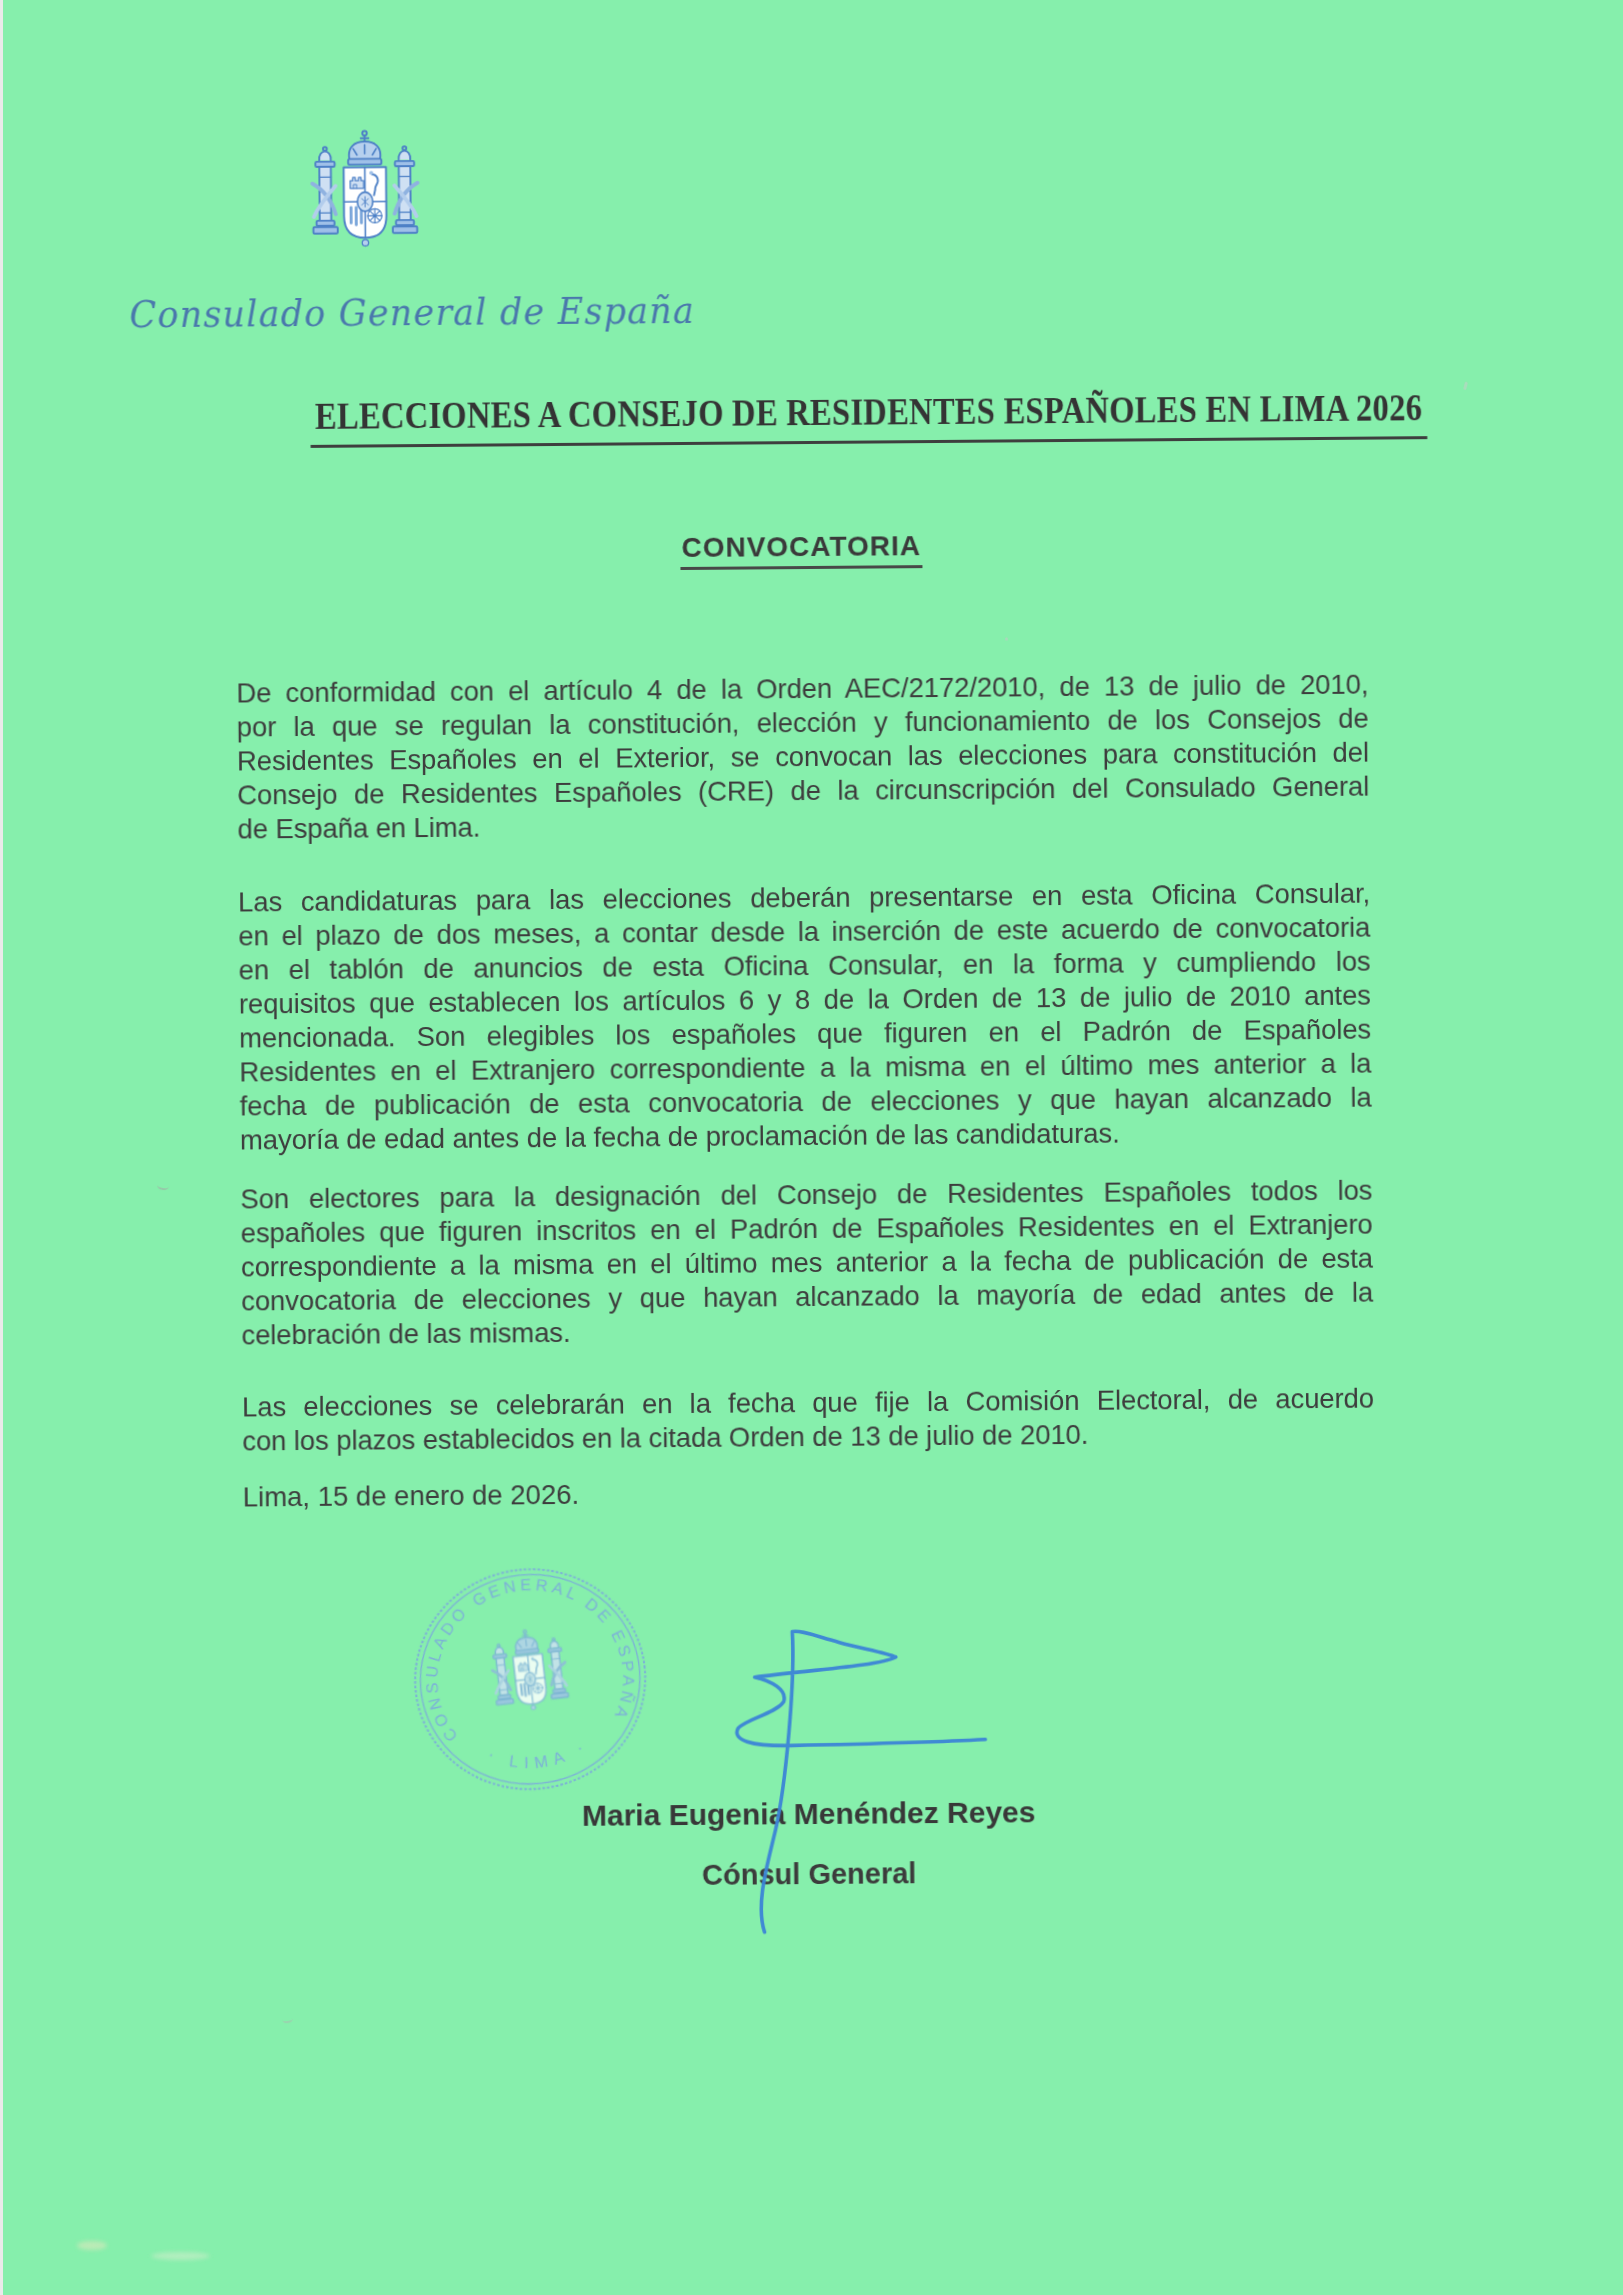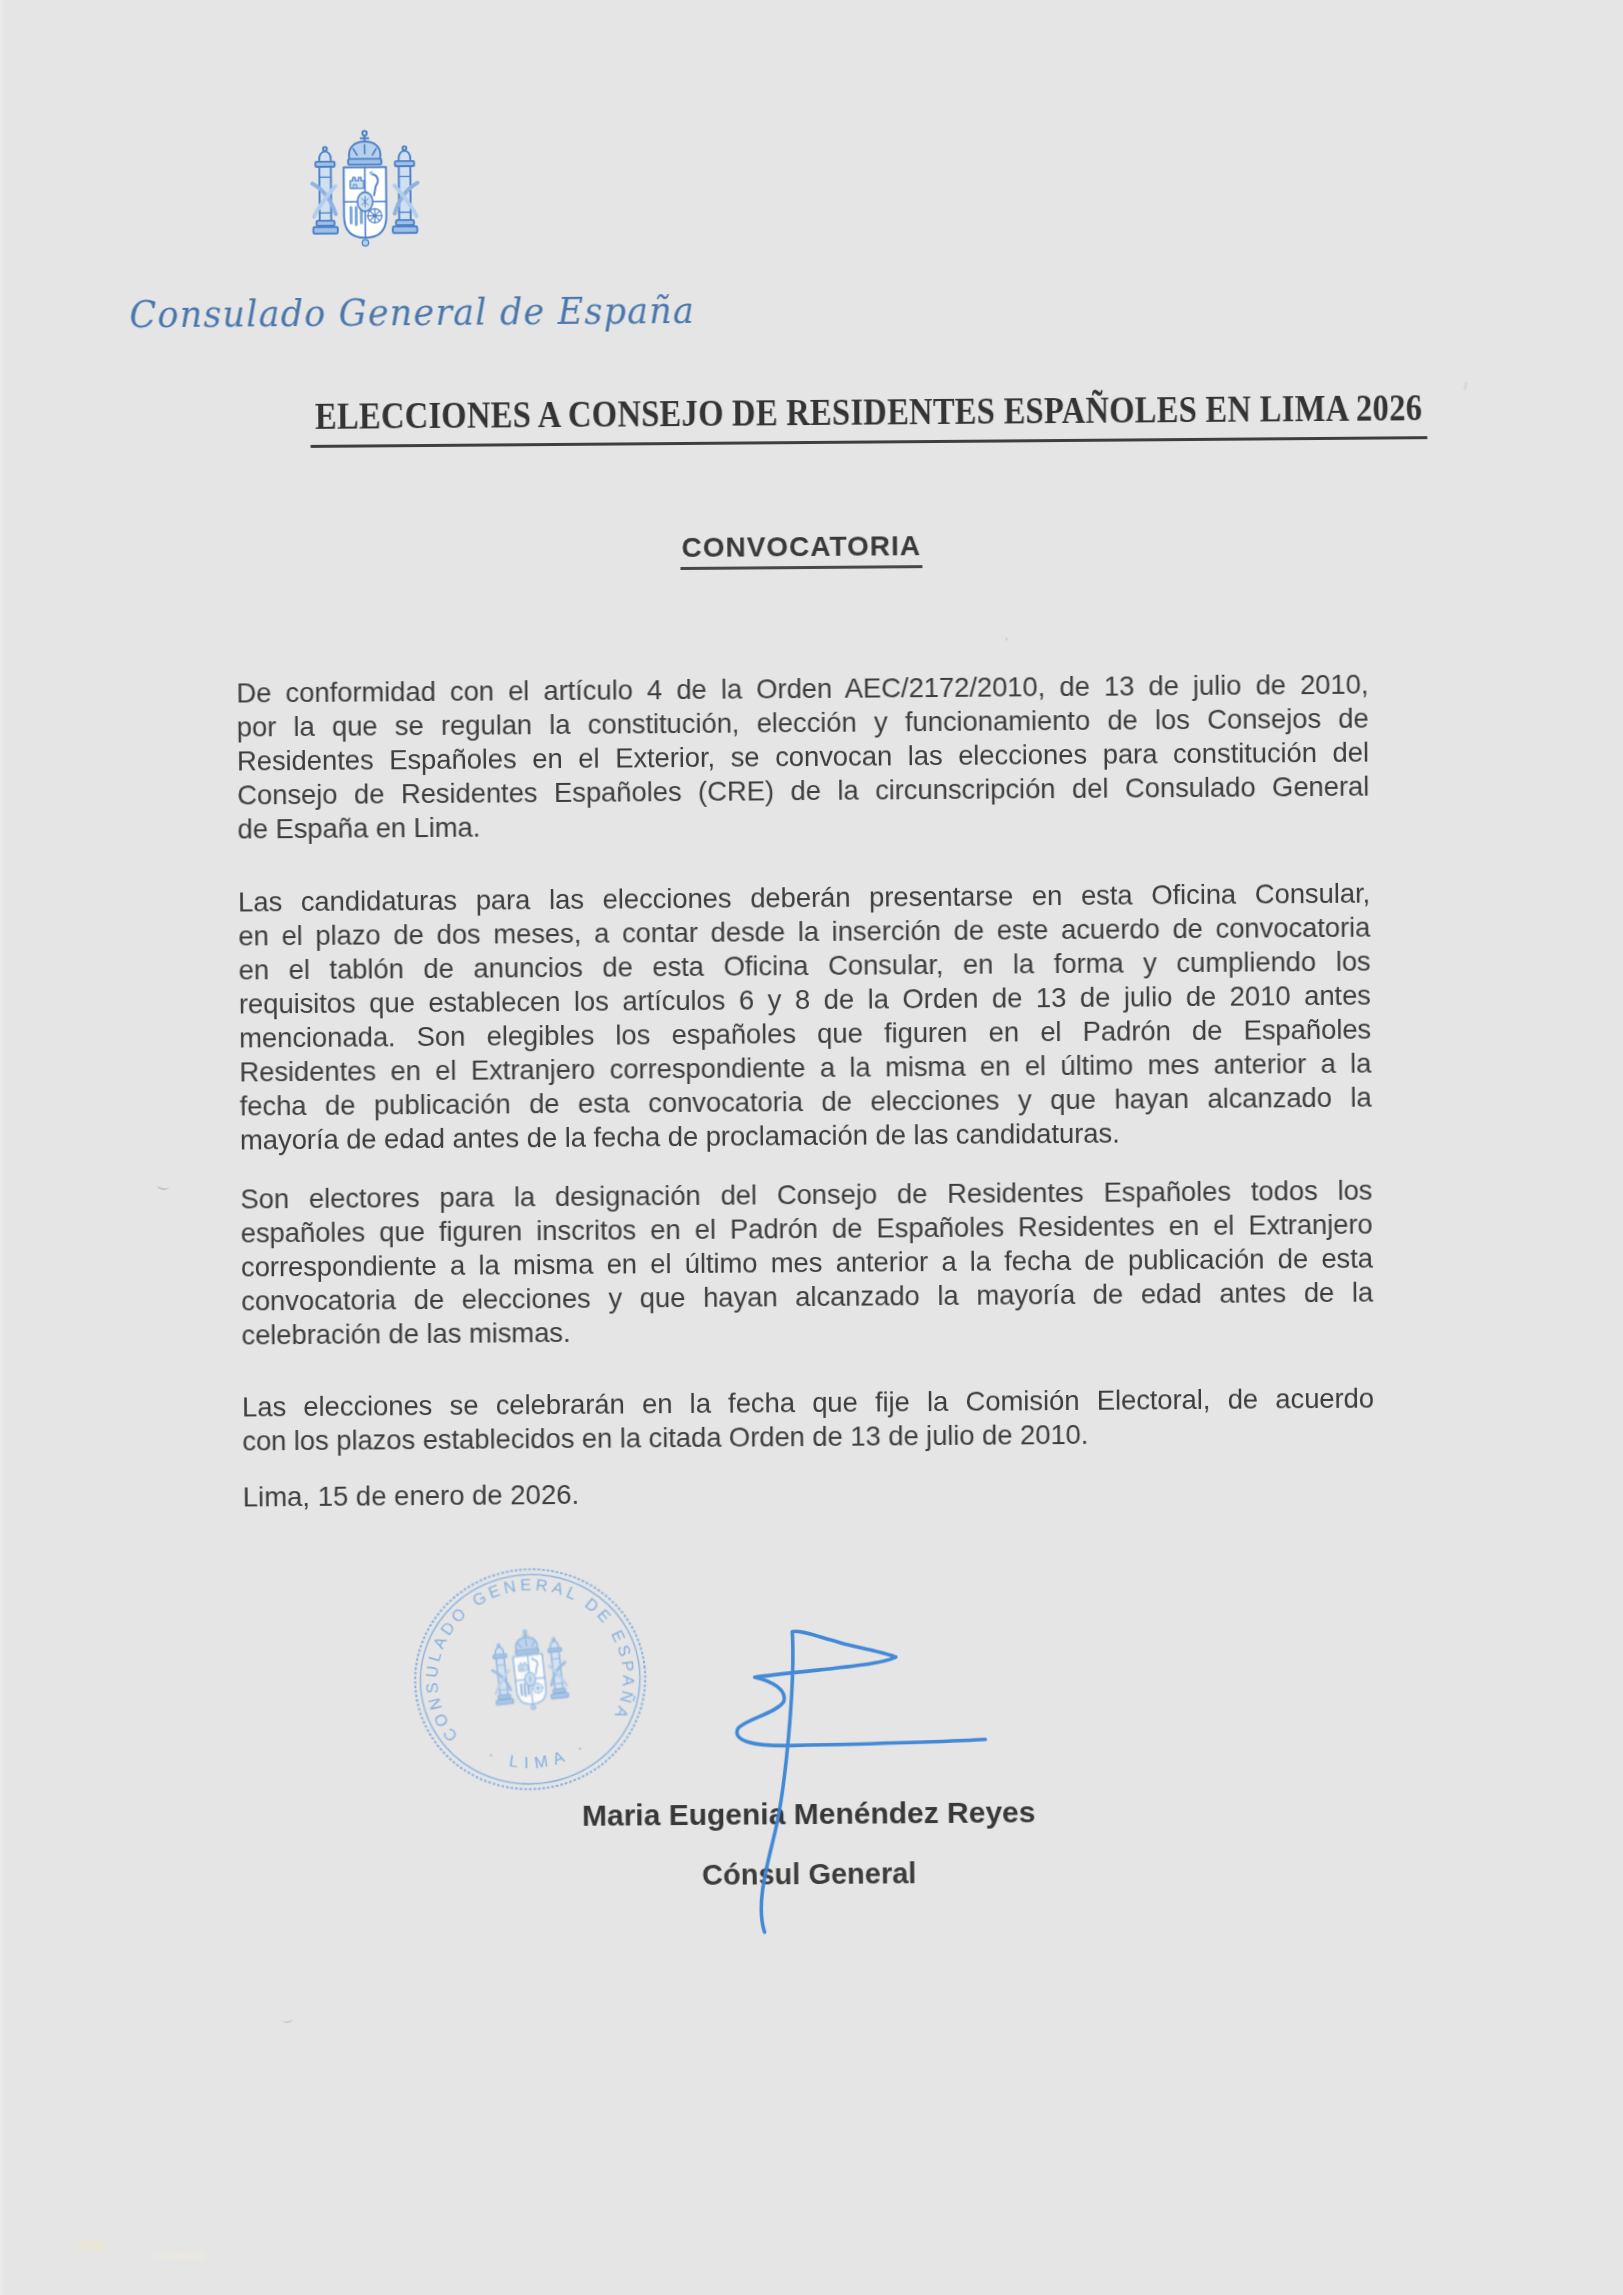--- a/index.html
+++ b/index.html
@@ -2,21 +2,21 @@
 <html style="--crest-blue: #4d80c6; --script-blue: #4a78ac; --stamp-blue: #7aa9dc; --signature-blue: #3b84d6; --ink: #3d3d3d;font-size:10.5px"><head>
 <meta charset="utf-8">
 <style>
   html, body {
     margin: 0; padding: 0;
     width: 1623px; height: 2295px;
     background: #ffffff;
     overflow: hidden;
     font-family: "Liberation Sans", "DejaVu Sans", sans-serif;
   }
-  .page { position: relative; width: 1623px; height: 2295px; background:#e5e5e5; }
+  .page { position: relative; width: 1623px; height: 2295px; background:#86efac; }
   .edge-strip { position:absolute; left:0; top:0; width:2.6px; height:100%; background:#eaeaea; }
   .tilt {
     position: absolute; inset: 0;
     transform: rotate(-0.45deg);
     transform-origin: 812px 1145px;
     filter: blur(0.2px);
   }
 
   
   .crest { position:absolute; left:302px; top:123px; width:141px; height:148px;

